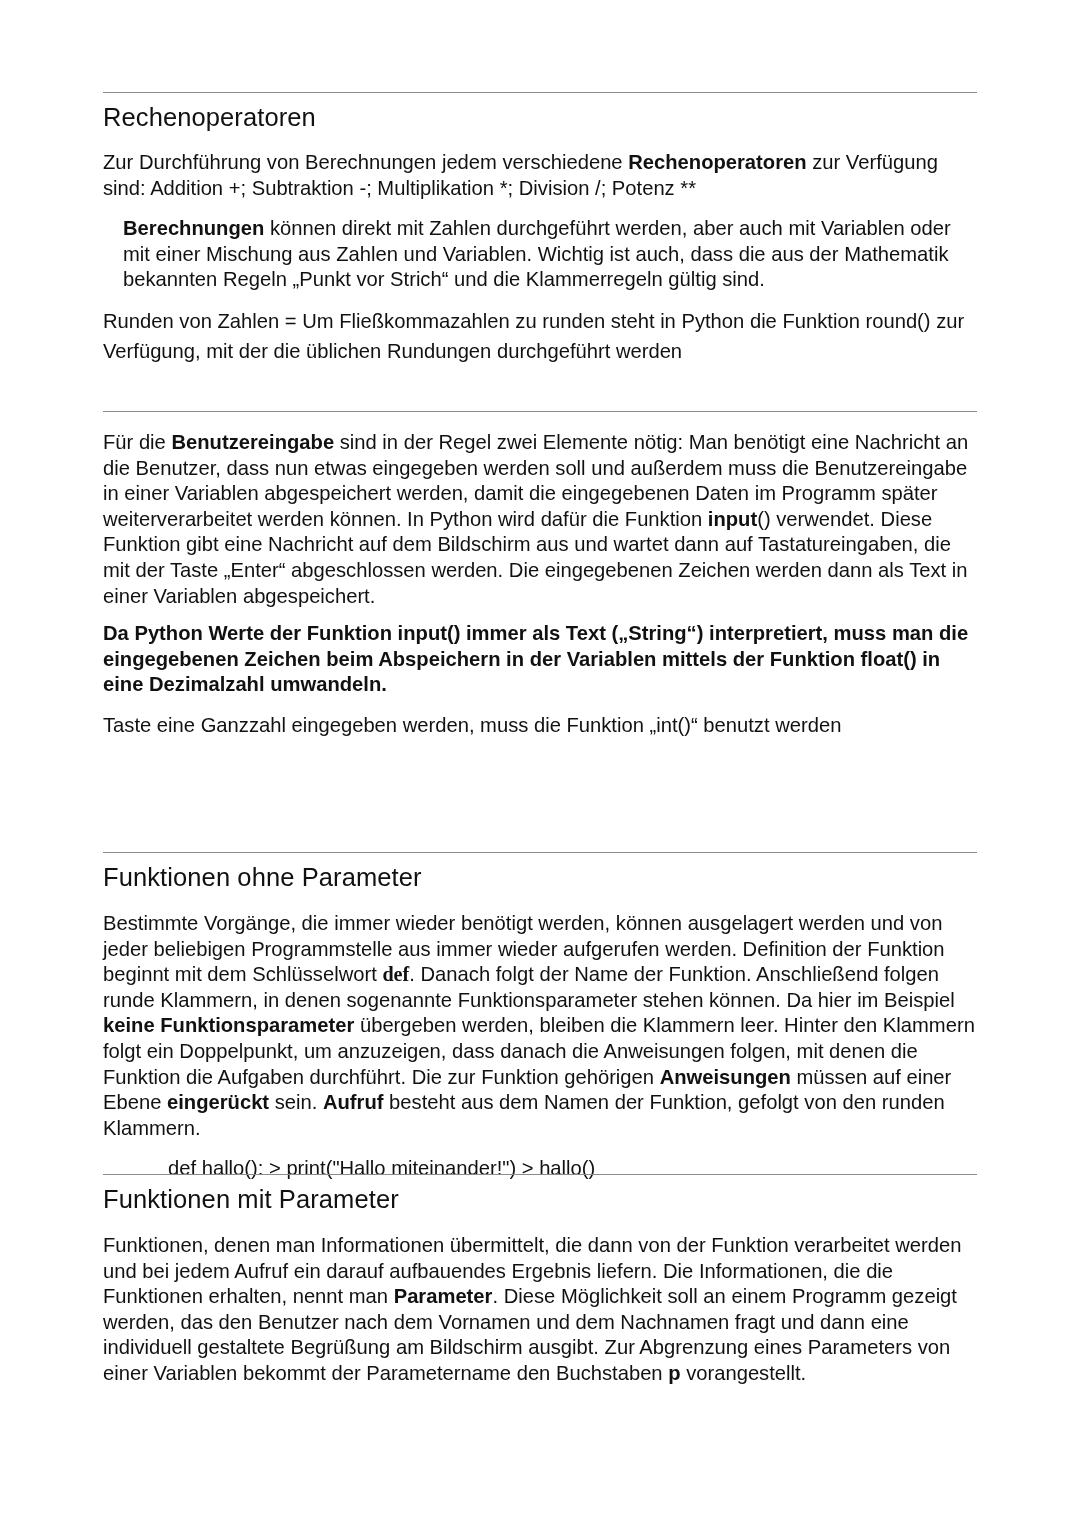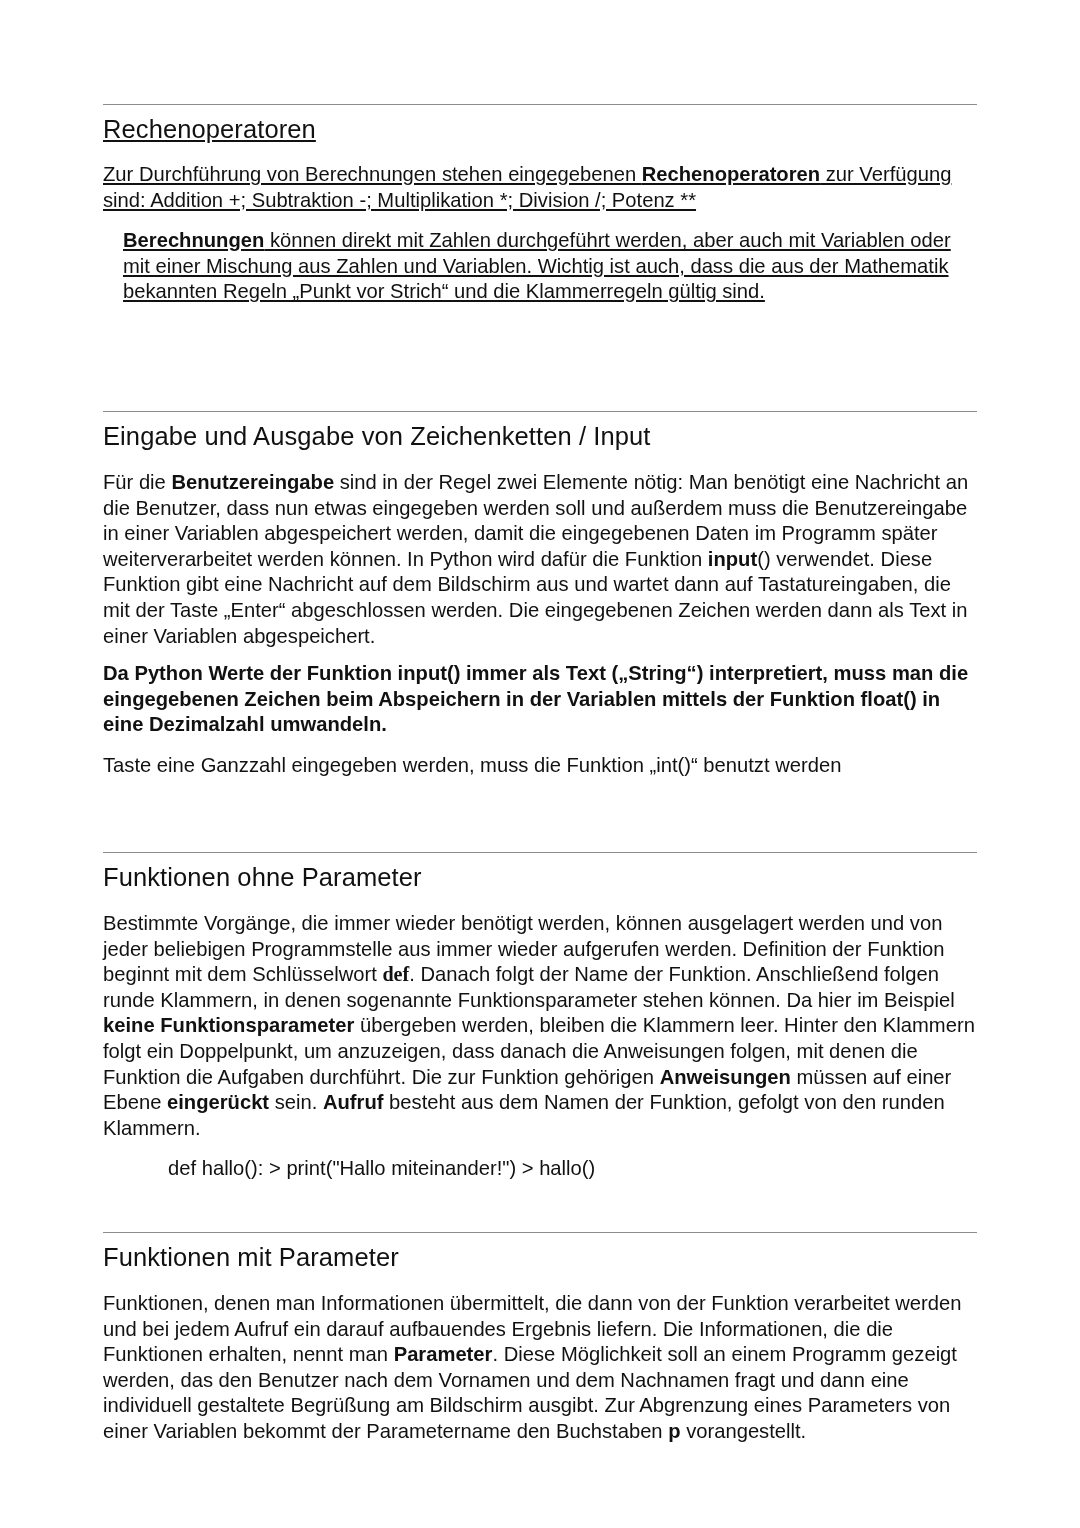--- a/index.html
+++ b/index.html
@@ -9,39 +9,39 @@
   .rule { height: 0; border-top: 1.5px solid #8c8c8c; margin: 0; }
   .heading { font-size: 25.5px; font-weight: normal; margin: 8px 0 0 0; line-height: 32px; letter-spacing: 0.1px; }
   .para { font-size: 20.2px; line-height: 25.6px; margin: 0; }
   .para b { font-weight: bold; }
   .def { font-family: "Liberation Serif", serif; font-weight: bold; }
   .code { font-size: 20.2px; line-height: 26px; margin: 0; padding-left: 65px; }
 </style>
 </head>
 <body>
 
-<div class="section" style="top:104px;text-decoration:underline;">
+<div class="section" style="top:92px;">
   <div class="rule"></div>
   <h2 class="heading">Rechenoperatoren</h2>
-  <p class="para" style="margin-top:17px;"><span>Zur Durchführung von Berechnungen stehen eingegebenen </span><b>Rechenoperatoren</b><span> zur Verfügung sind: Addition +; Subtraktion -; Multiplikation *; Division /; Potenz **</span></p>
+  <p class="para" style="margin-top:17px;"><span>Zur Durchführung von Berechnungen jedem verschiedene </span><b>Rechenoperatoren</b><span> zur Verfügung sind: Addition +; Subtraktion -; Multiplikation *; Division /; Potenz **</span></p>
   <p class="para" style="margin-top:15px;margin-left:20px;"><span></span><b>Berechnungen</b><span> können direkt mit Zahlen durchgeführt werden, aber auch mit Variablen oder mit einer Mischung aus Zahlen und Variablen. Wichtig ist auch, dass die aus der Mathematik bekannten Regeln „Punkt vor Strich“ und die Klammerregeln gültig sind.</span></p>
+  <p class="para" style="margin-top:13px; line-height:30px;"><span>Runden von Zahlen = Um Fließkommazahlen zu runden steht in Python die Funktion round() zur Verfügung, mit der die üblichen Rundungen durchgeführt werden</span></p>
 </div>
 
 <div class="section" style="top:411px;">
   <div class="rule"></div>
-  <h2 class="heading">Eingabe und Ausgabe von Zeichenketten / Input</h2>
   <p class="para" style="margin-top:18px;"><span>Für die </span><b>Benutzereingabe</b><span> sind in der Regel zwei Elemente nötig: Man benötigt eine Nachricht an die Benutzer, dass nun etwas eingegeben werden soll und außerdem muss die Benutzereingabe in einer Variablen abgespeichert werden, damit die eingegebenen Daten im Programm später weiterverarbeitet werden können. In Python wird dafür die Funktion </span><b>input</b><span>() verwendet. Diese Funktion gibt eine Nachricht auf dem Bildschirm aus und wartet dann auf Tastatureingaben, die mit der Taste „Enter“ abgeschlossen werden. Die eingegebenen Zeichen werden dann als Text in einer Variablen abgespeichert.</span></p>
   <p class="para" style="margin-top:12px;font-weight:bold;"><span>Da Python Werte der Funktion input() immer als Text („String“) interpretiert, muss man die eingegebenen Zeichen beim Abspeichern in der Variablen mittels der Funktion float() in eine Dezimalzahl umwandeln.</span></p>
   <p class="para" style="margin-top:15px;"><span>Taste eine Ganzzahl eingegeben werden, muss die Funktion „int()“ benutzt werden</span></p>
 </div>
 
 <div class="section" style="top:852px;">
   <div class="rule"></div>
   <h2 class="heading">Funktionen ohne Parameter</h2>
   <p class="para" style="margin-top:18px;"><span>Bestimmte Vorgänge, die immer wieder benötigt werden, können ausgelagert werden und von jeder beliebigen Programmstelle aus immer wieder aufgerufen werden. Definition der Funktion beginnt mit dem Schlüsselwort </span><span class="def">def</span><span>. Danach folgt der Name der Funktion. Anschließend folgen runde Klammern, in denen sogenannte Funktionsparameter stehen können. Da hier im Beispiel </span><b>keine Funktionsparameter</b><span> übergeben werden, bleiben die Klammern leer. Hinter den Klammern folgt ein Doppelpunkt, um anzuzeigen, dass danach die Anweisungen folgen, mit denen die Funktion die Aufgaben durchführt. Die zur Funktion gehörigen </span><b>Anweisungen</b><span> müssen auf einer Ebene </span><b>eingerückt</b><span> sein. </span><b>Aufruf</b><span> besteht aus dem Namen der Funktion, gefolgt von den runden Klammern.</span></p>
   <p class="code" style="margin-top:14px;">def hallo(): &gt; print("Hallo miteinander!") &gt; hallo()</p>
 </div>
 
-<div class="section" style="top:1232px;">
+<div class="section" style="top:1174px;">
   <div class="rule"></div>
   <h2 class="heading">Funktionen mit Parameter</h2>
   <p class="para" style="margin-top:18px;"><span>Funktionen, denen man Informationen übermittelt, die dann von der Funktion verarbeitet werden und bei jedem Aufruf ein darauf aufbauendes Ergebnis liefern. Die Informationen, die die Funktionen erhalten, nennt man </span><b>Parameter</b><span>. Diese Möglichkeit soll an einem Programm gezeigt werden, das den Benutzer nach dem Vornamen und dem Nachnamen fragt und dann eine individuell gestaltete Begrüßung am Bildschirm ausgibt. Zur Abgrenzung eines Parameters von einer Variablen bekommt der Parametername den Buchstaben </span><b>p</b><span> vorangestellt.</span></p>
 </div>
 
 </body></html>

